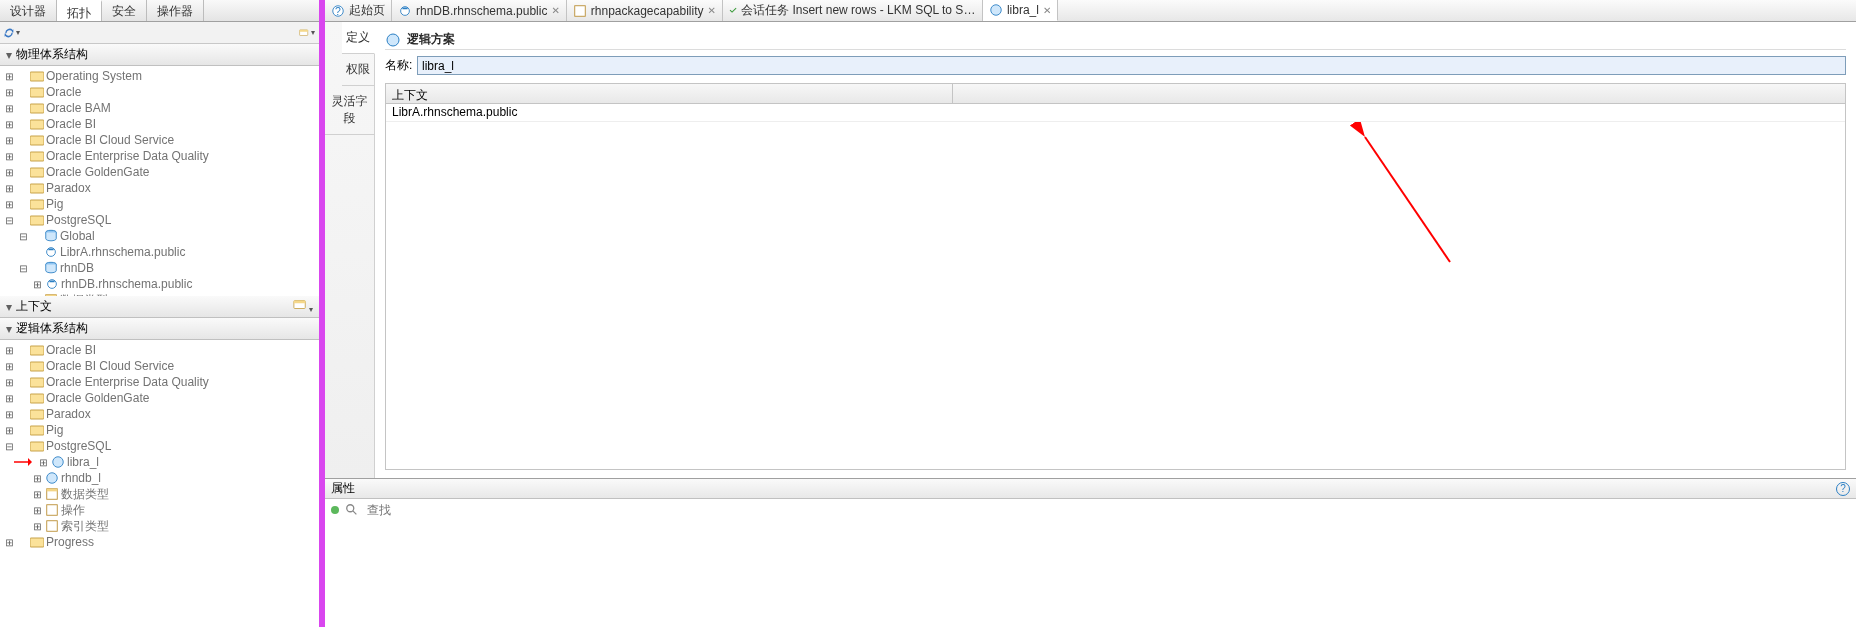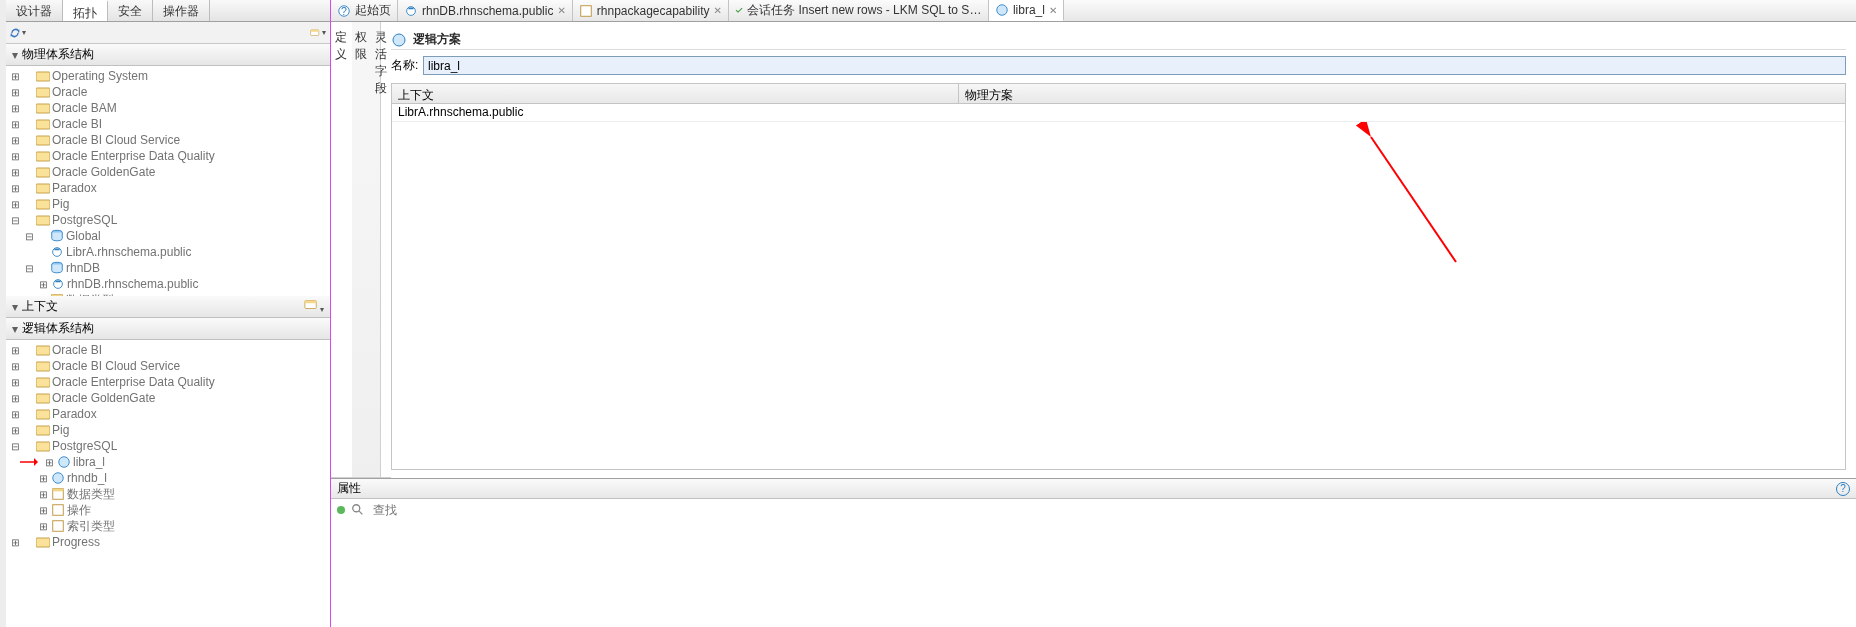--- a/index.html
+++ b/index.html
@@ -1,20 +1,20 @@
 <!DOCTYPE html>
 <html><head>
 <meta charset="utf-8">
 <style>
   * { box-sizing: border-box; font-family: "Microsoft YaHei", Tahoma, Arial, sans-serif; font-size: 12px; }
   html, body { margin:0; padding:0; width:1856px; height:627px; overflow:hidden; background:#ededed; }
   .app { display:flex; width:100%; height:100%; }
 
   
-  .left-col { width:325px; background:#fff; border-right:1px solid #d946ef; display:flex; flex-direction:column;margin-left:6px; }
+  .left-col { width:325px; background:#fff; border-right:6px solid #d946ef; display:flex; flex-direction:column; }
   .main-tab-strip { height:22px; background:linear-gradient(#f9f9f9,#e4e4e4); border-bottom:1px solid #a0a0a0; display:flex; }
   .main-tab { padding:3px 10px 0 10px; border-right:1px solid #bcbcbc; color:#333; cursor:default; }
   .main-tab.active { background:#fff; font-weight:normal; border-top:2px solid #fff; }
   .tool-strip { height:22px; background:#f2f2f2; border-bottom:1px solid #c8c8c8; display:flex; align-items:center; padding:0 4px; gap:6px; }
   .tool-strip .spacer { flex:1; }
   .tool-strip .icon { width:16px; height:16px; display:flex; align-items:center; justify-content:center; cursor:pointer; }
 
   .panel-header { height:22px; background:linear-gradient(#fafafa,#e6e6e6); border-bottom:1px solid #c0c0c0; display:flex; align-items:center; padding:0 6px; min-width:0; cursor:default; }
   .panel-header .toggle { width:10px; color:#606060; }
   .panel-header .spacer { flex:1; }
@@ -33,21 +33,21 @@
   
   .right-col { flex:1; display:flex; flex-direction:column; position:relative; }
   .editor-tab-strip { height:22px; background:linear-gradient(#fbfbfb,#e7e7e7); border-bottom:1px solid #a0a0a0; display:flex; align-items:stretch; }
   .etab { display:flex; align-items:center; gap:4px; padding:0 6px; border-right:1px solid #c3c3c3; color:#333; cursor:default; max-width:260px; overflow:hidden; }
   .etab.active { background:#fff; border-bottom:1px solid #fff; }
   .etab .close { color:#888; cursor:pointer; font-size:10px; }
   .etab .eicon { width:14px;height:14px;display:inline-block; }
   .etab .etext { overflow:hidden; text-overflow:ellipsis; white-space:nowrap; }
 
   .editor-body { flex:1; display:flex; background:#fff; min-height:0; }
-  .form-tab-strip { width:50px; border-right:1px solid #d0d0d0; background:linear-gradient(#f7f7f7,#efefef); display:flex; flex-direction:row; }
+  .form-tab-strip { width:50px; border-right:1px solid #d0d0d0; background:linear-gradient(#f7f7f7,#efefef); display:flex; flex-direction:column;align-items:flex-end; }
   .ftab { padding:7px 4px; text-align:center; border-bottom:1px solid #d0d0d0; cursor:default; color:#333; }
   .ftab.active { background:#fff; border-right:1px solid #fff; margin-right:-1px; }
 
   .form-area { flex:1; padding:8px 10px; display:flex; flex-direction:column; min-width:0; }
   .section-head { display:flex; align-items:center; gap:6px; font-weight:bold; color:#2a2a2a; margin-bottom:6px; height:20px; border-bottom:1px solid #dcdcdc; }
   .name-row { display:flex; align-items:center; margin-bottom:8px; }
   .name-row label { width:32px; }
   .name-row input { flex:1; height:19px; border:1px solid #7e9db9; background:#e8f0fb; padding:0 4px; }
 
   .grid { flex:1; border:1px solid #c4c4c4; min-height:0; display:flex; flex-direction:column; }
@@ -417,21 +417,20 @@
             </svg>
           <span>逻辑方案</span>
         </div>
         <div class="name-row">
           <label>名称:</label>
           <input type="text" value="libra_l" style="">
         </div>
         <div class="grid">
           <div class="grid-head">
             <div class="gh1">上下文</div>
-            <div class="gh2">物理方案</div>
           </div>
           <div class="grid-body">
             <div class="grid-row">
               <div class="gc2">LibrA.rhnschema.public</div>
             </div>
           </div>
         </div>
       </div>
 
       <svg class="arrow-annotation" width="400" height="160">

